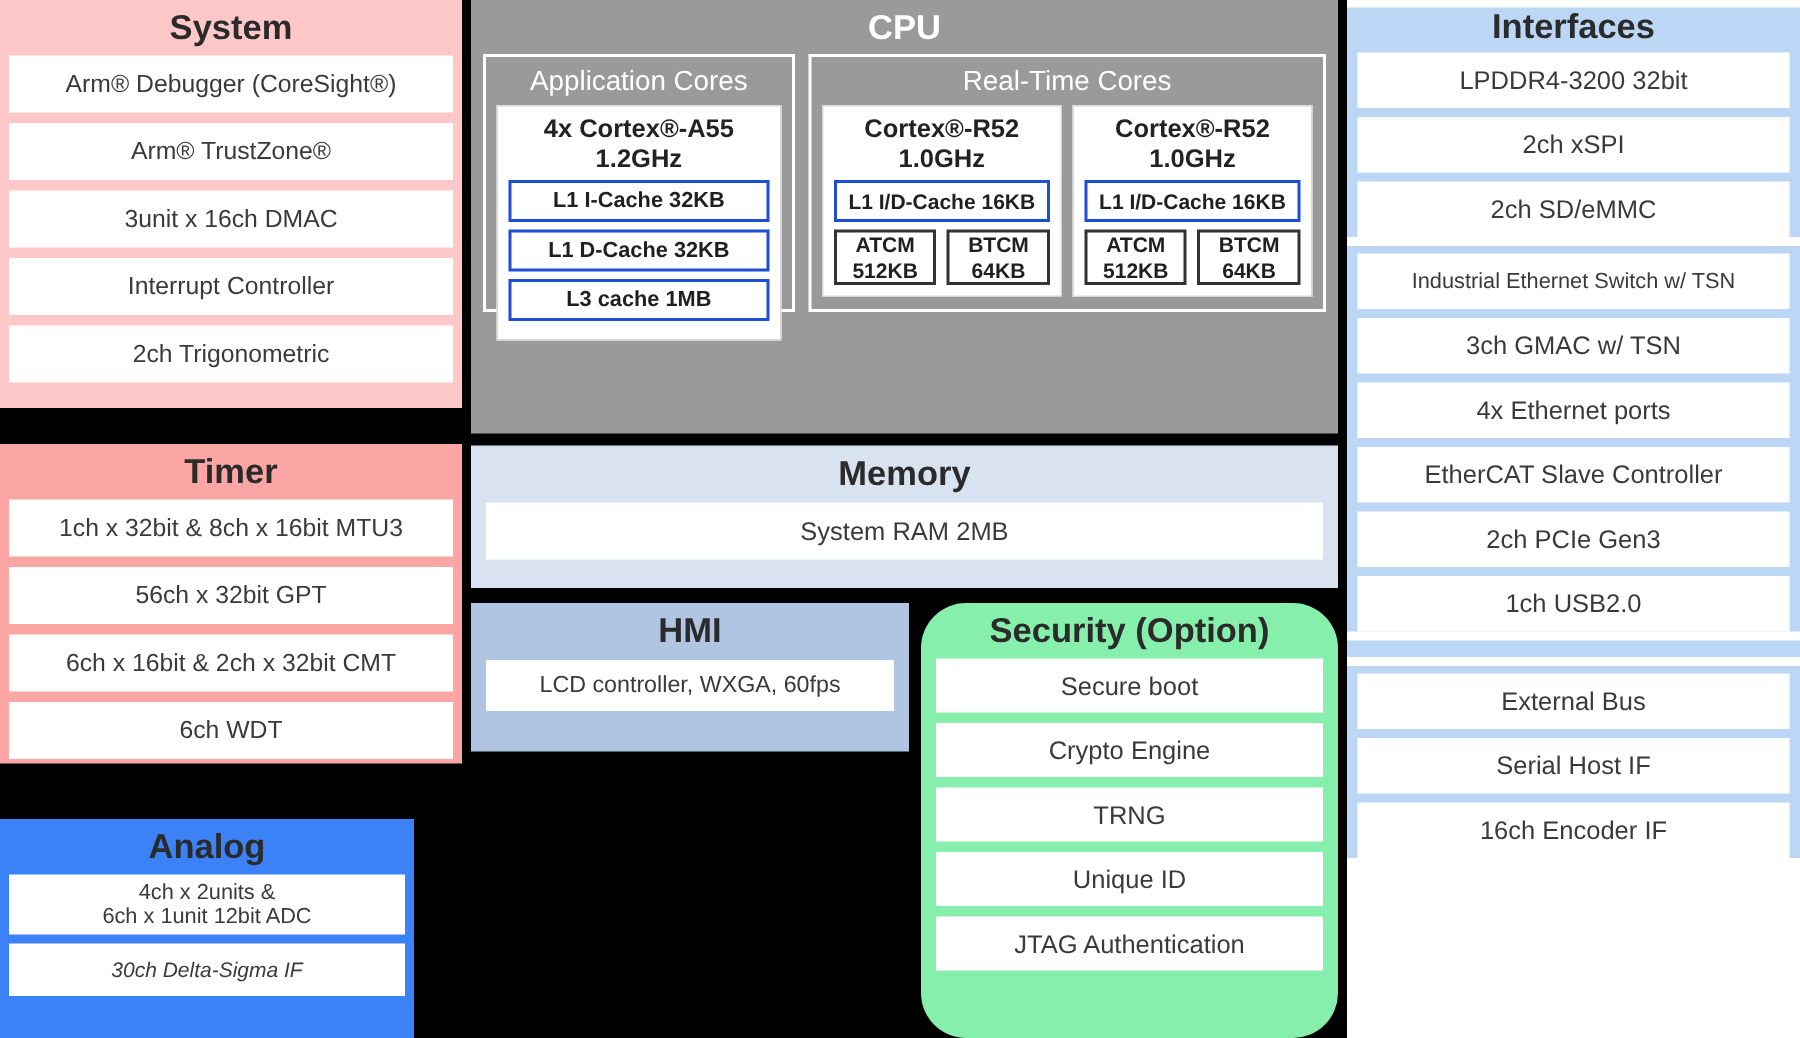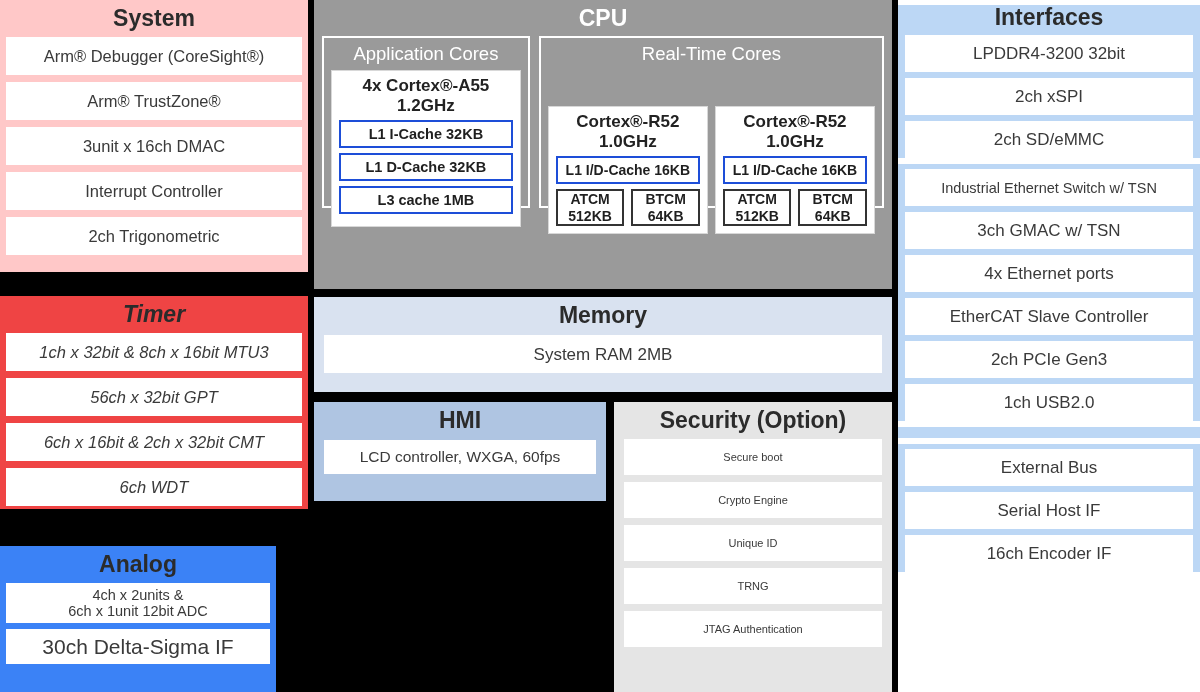--- a/index.html
+++ b/index.html
@@ -26,38 +26,38 @@
     justify-content: center;
     text-align: center;
     line-height: 1.12;
   }
 
   
   #system { left: 0; top: 0; width: 308px; height: 272px; background: #FFC8C8; padding: 4px 6px 4px 6px; }
   #system .blk-title { font-size: 23px; margin: 2px 0 7px; }
   #system .card { height: 38px; font-size: 16.5px; margin-bottom: 7px; }
 
-  #timer { left: 0; top: 296px; width: 308px; height: 213px; background: #ef4444; padding: 4px 6px; font-style: italic; }
+  #timer { left: 0; top: 296px; width: 308px; height: 213px; background: #fca5a5; padding: 4px 6px; }
   #timer .blk-title { font-size: 23px; margin: 2px 0 7px; }
   #timer .card { height: 38px; font-size: 16.5px; margin-bottom: 7px; }
 
   #analog { left: 0; top: 546px; width: 276px; height: 146px; background: #3b82f6; padding: 4px 6px; }
   #analog .blk-title { font-size: 23px; margin: 2px 0 7px; }
   #analog .card.two-line { height: 40px; font-size: 14.5px; margin-bottom: 6px; flex-direction: column; }
-  #analog .card.single { height: 35px; font-size: 21px; }
+  #analog .card.single { height: 35px; font-size: 14px; font-style: italic; }
 
   
   #cpu { left: 314px; top: 0; width: 578px; height: 289px; background: #9A9A9A; padding: 3px 8px 8px; }
   #cpu .blk-title { color: #ffffff; font-size: 23px; margin: 3px 0 6px; }
   .cpu-row { display: flex; gap: 9px; height: 172px; }
   .core-group { border: 2px solid #ffffff; padding: 4px 7px 8px; display: flex; flex-direction: column; }
   .core-group-title { color: #ffffff; font-size: 18.5px; text-align: center; margin: 1px 0 5px; }
   #app-cores { width: 210px; }
   #rt-cores { width: 349px; }
-  .rt-inner { display: flex; gap: 7px; flex: 1; margin-top: 36px; }
+  .rt-inner { display: flex; gap: 7px; flex: 1; }
 
   .core-card {
     background: #ffffff; border: 1px solid #d8d8d8;
     flex: 1; padding: 5px 7px 7px;
     display: flex; flex-direction: column;
   }
   .core-name { text-align: center; font-weight: bold; font-size: 17px; color: #222; line-height: 1.14; margin-bottom: 5px; }
   .core-name .ghz { display: block; }
   .mem-line {
     border: 2px solid #1d4ed8; background: #fff; color: #1f1f1f;
@@ -77,23 +77,23 @@
   #memory { left: 314px; top: 297px; width: 578px; height: 95px; background: #D9E2F0; padding: 4px 10px; }
   #memory .blk-title { font-size: 23px; margin: 2px 0 8px; }
   #memory .card { height: 38px; font-size: 17px; }
 
   
   #hmi { left: 314px; top: 402px; width: 292px; height: 99px; background: #AFC5E2; padding: 4px 10px; }
   #hmi .blk-title { font-size: 23px; margin: 2px 0 8px; }
   #hmi .card { height: 34px; font-size: 15.5px; }
 
   
-  #security { left: 614px; top: 402px; width: 278px; height: 290px; background: #e5e5e5; padding: 4px 10px; }
+  #security { left: 614px; top: 402px; width: 278px; height: 290px; background: #86efac; padding: 4px 10px; border-radius: 30px; }
   #security .blk-title { font-size: 23px; margin: 2px 0 7px; }
-  #security .card { height: 36px; font-size: 11px; margin-bottom: 7px; }
+  #security .card { height: 36px; font-size: 17px; margin-bottom: 7px; }
 
   
   #interfaces { left: 898px; top: 0; width: 302px; height: 692px; background: #FFFFFF; }
   #interfaces .blk-title { font-size: 23px; margin: 5px 0 6px; }
   .if-group { background: #BCD7F5; padding: 5px 7px 0; margin-bottom: 6px; }
   .if-group.head { padding-top: 0; }
   .if-group .card { height: 37px; font-size: 17px; margin-bottom: 6px; }
   .if-group .card.small { font-size: 14.5px; }
   .if-grid { display: flex; flex-wrap: wrap; gap: 6px; }
   .if-grid .card { width: calc(50% - 3px); margin-bottom: 0; height: 37px; }
@@ -198,22 +198,22 @@
 
   <div class="blk" id="hmi">
     <div class="blk-title">HMI</div>
     <div class="card">LCD controller, WXGA, 60fps</div>
   </div>
 
   <div class="blk" id="security">
     <div class="blk-title">Security (Option)</div>
     <div class="card">Secure boot</div>
     <div class="card">Crypto Engine</div>
+    <div class="card">TRNG</div>
     <div class="card">Unique ID</div>
-    <div class="card">TRNG</div>
     <div class="card">JTAG Authentication</div>
   </div>
 
   <div class="blk" id="interfaces">
     <div class="if-group head">
       <div class="blk-title">Interfaces</div>
       <div class="card">LPDDR4-3200 32bit</div>
       <div class="card">2ch xSPI</div>
       <div class="card">2ch SD/eMMC</div>
     </div>

